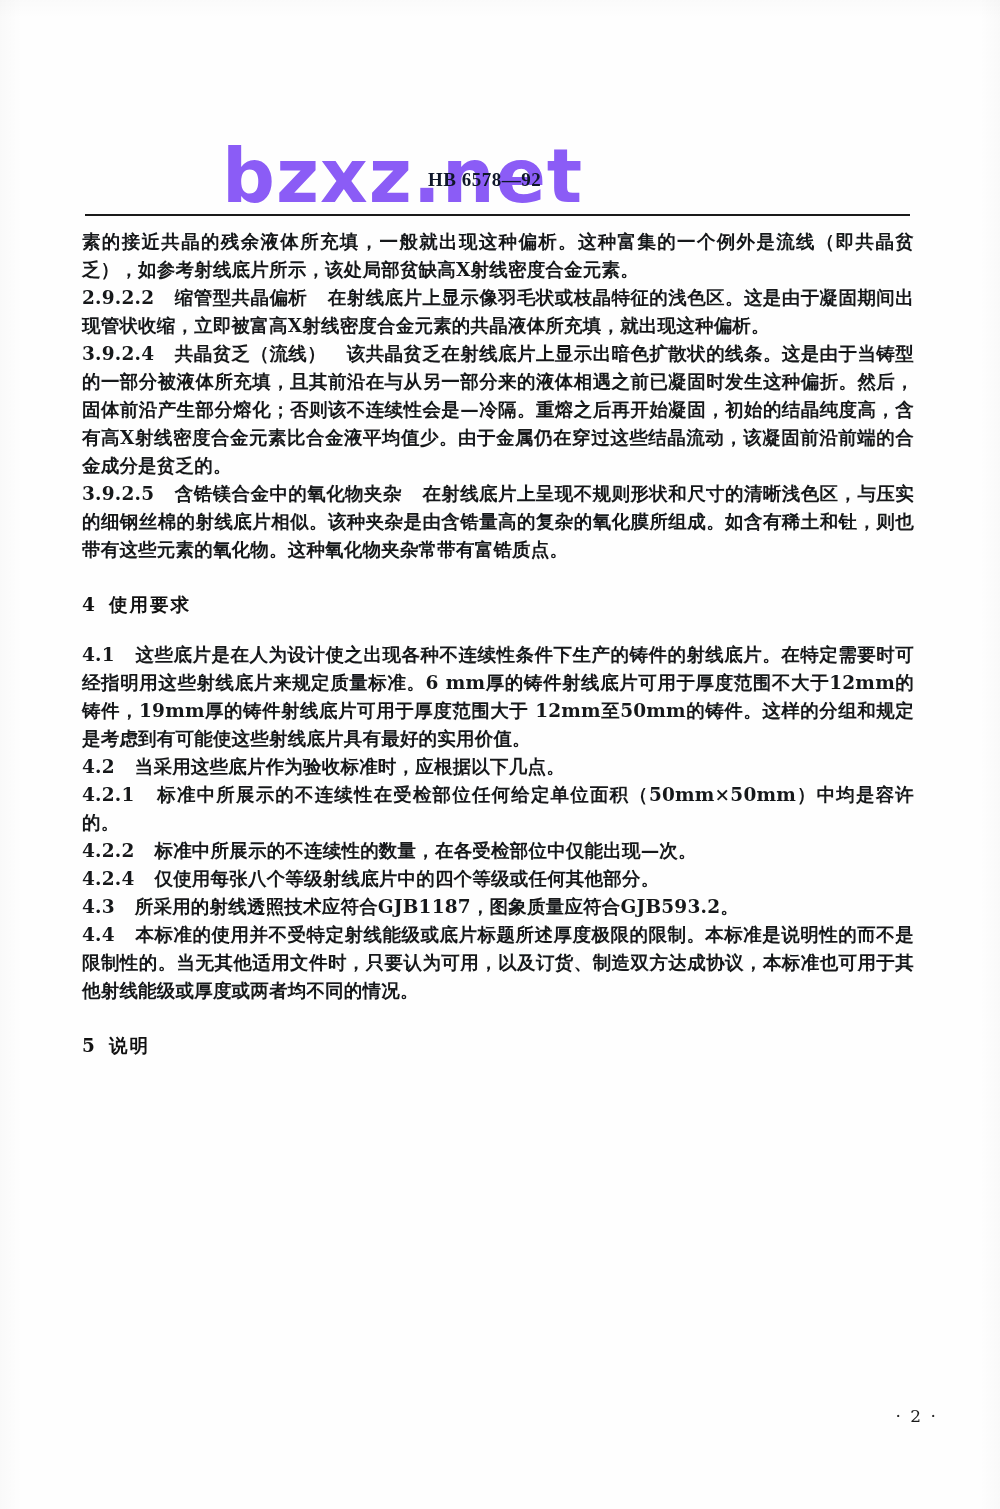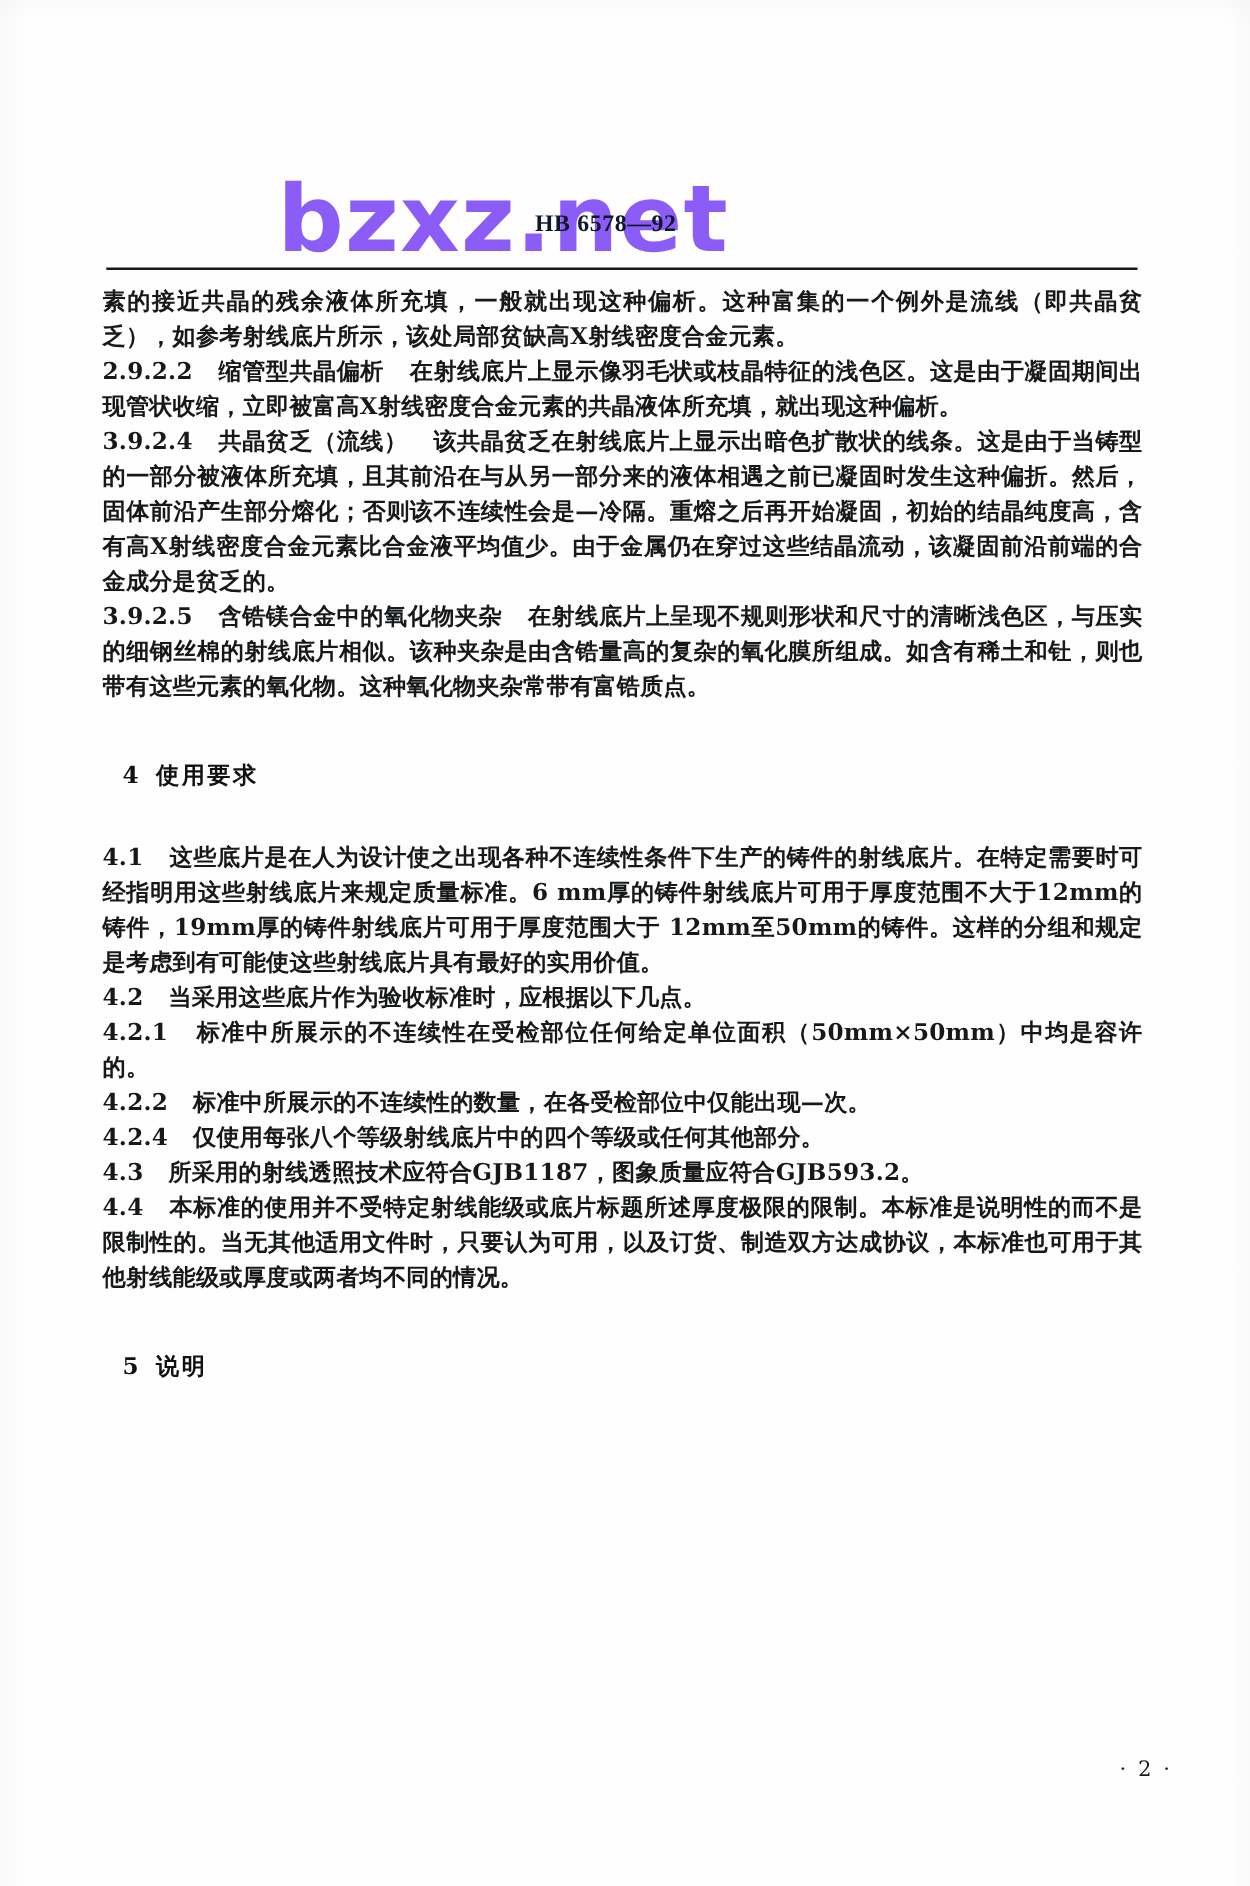--- a/index.html
+++ b/index.html
@@ -99,21 +99,21 @@
     font-weight: 600;
     text-indent: 0;
     word-break: break-all;
   }
 
   .heading {
     font-size: 18.5px;
     line-height: 29.6px;
     font-weight: bold;
     color: #111;
-    margin: 16px;
+    margin: 0;
     letter-spacing: 2px;
   }
   .heading .num {
     letter-spacing: 0;
     margin-right: 14px;
   }
   .spacer-md { height: 21px; }
   .spacer-lg { height: 26px; }
 
   

